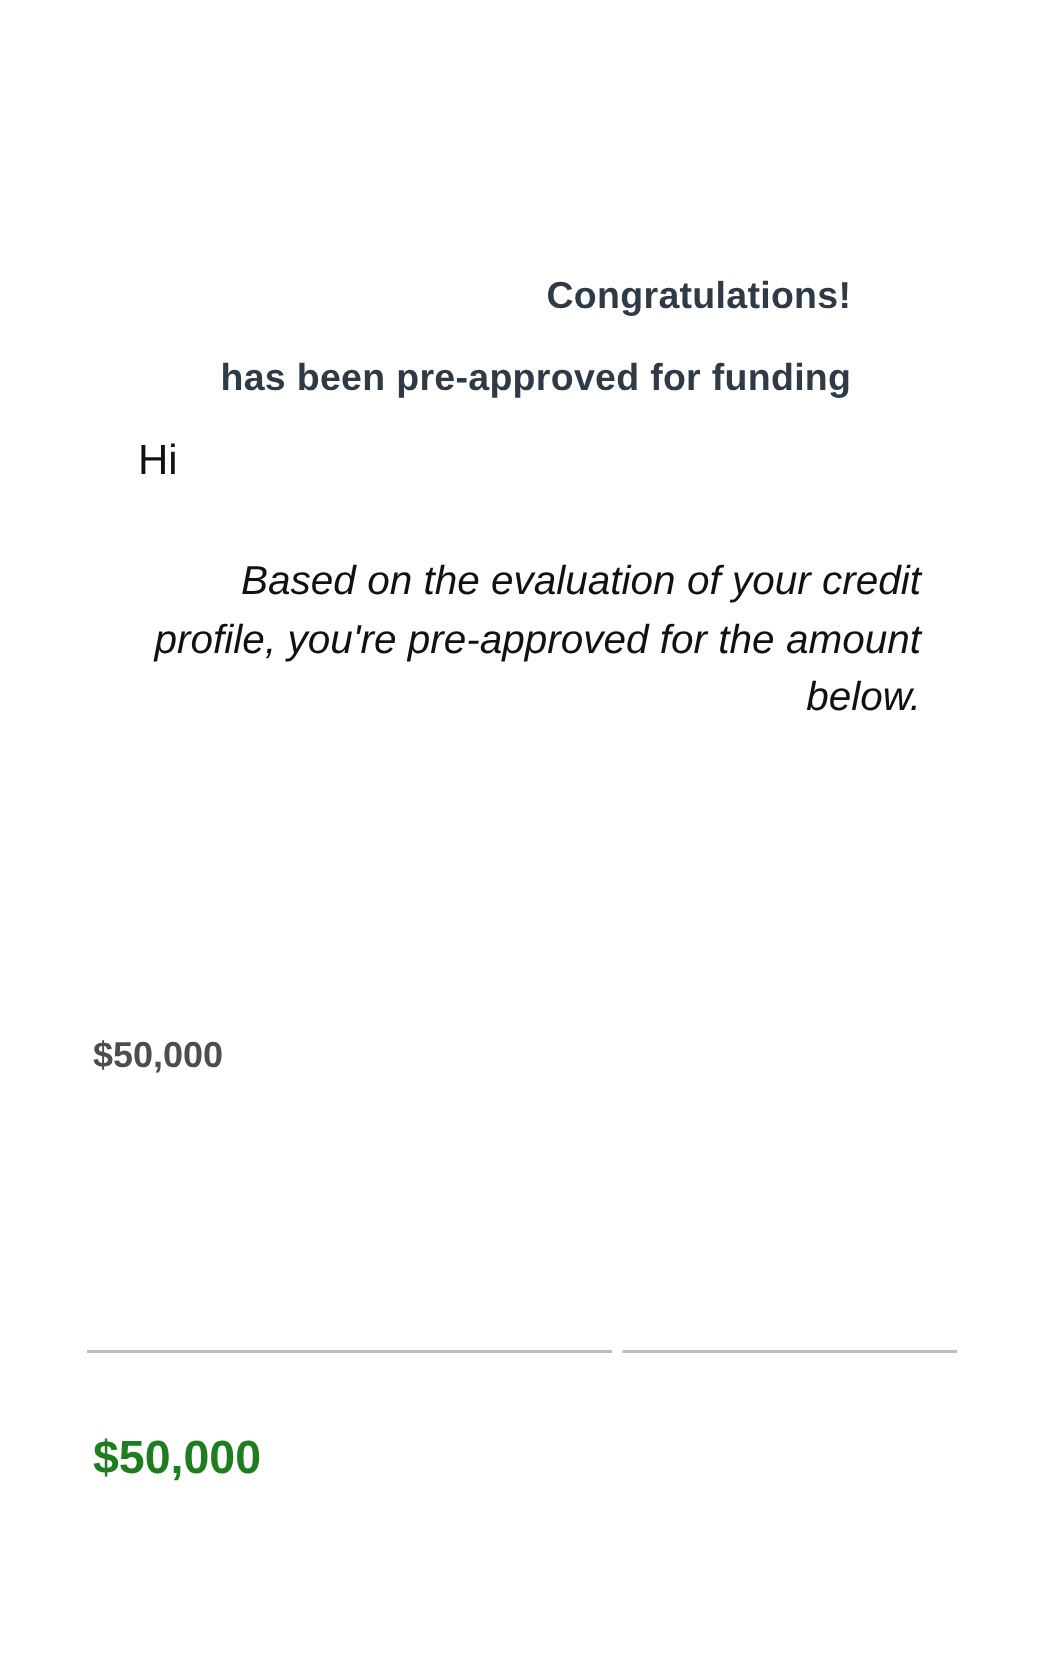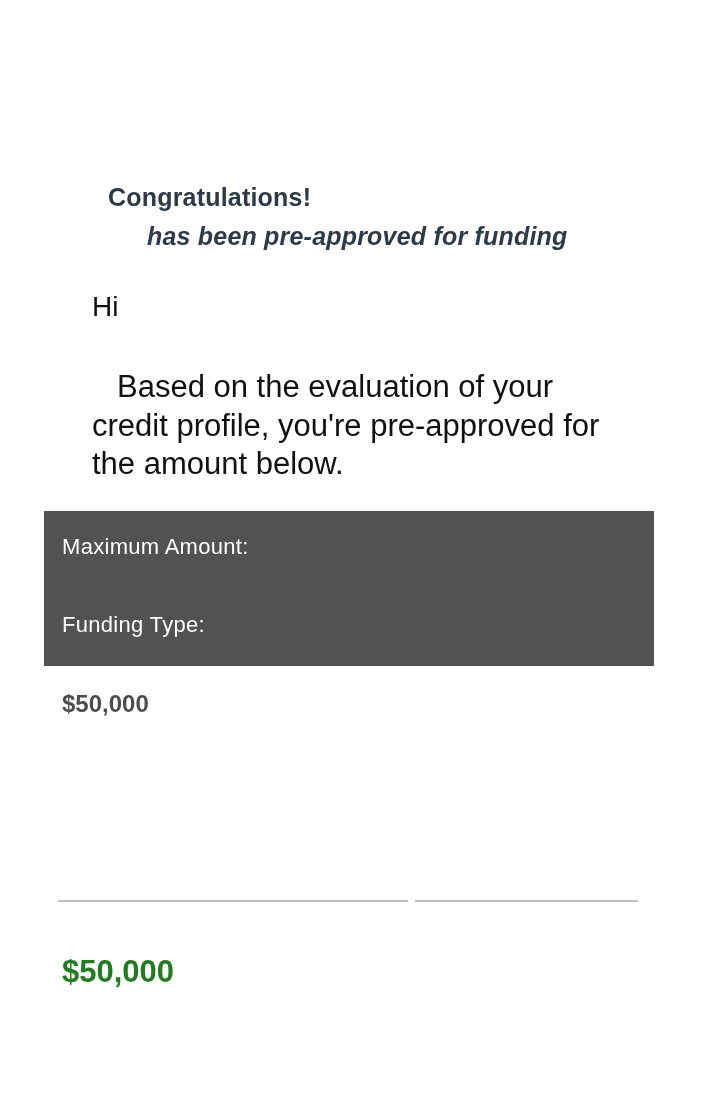--- a/index.html
+++ b/index.html
@@ -10,58 +10,59 @@
     width: 706px;
     height: 1120px;
     background: #ffffff;
     font-family: "Liberation Sans", sans-serif;
     position: relative;
     overflow: hidden;
   }
   .page {
     position: absolute;
     inset: 0;
+    text-align: right;
   }
   
   .heading {
     position: absolute;
     left: 108px;
     top: 185px;
     font-weight: bold;
     font-size: 25px;
     line-height: 25px;
     color: #2e3a45;
     letter-spacing: 0.2px;
   }
   .heading-line2 {
-    margin-top: 14px;
+    margin-top: 30px;
     margin-left: 39px;
-    font-style: italic;
   }
   
   .greeting {
     position: absolute;
     left: 92px;
     top: 295px;
     margin: 0;
     font-size: 28px;
     line-height: 24px;
     color: #111111;
   }
   
   .body-para {
     position: absolute;
     left: 92px;
     top: 368px;
     margin: 0;
     width: 522px;
-    font-size: 31px;
+    font-size: 27px;
     line-height: 38.5px;
     text-indent: 25px;
     color: #111111;
+    font-style: italic;
   }
   
   .info-box {
     position: absolute;
     left: 44px;
     top: 511px;
     width: 610px;
     height: 155px;
     background: #525252;
   }
@@ -112,24 +113,20 @@
 
   <div class="heading">
     <div class="heading-line1">Congratulations!</div>
     <div class="heading-line2">has been pre-approved for funding</div>
   </div>
 
   <p class="greeting">Hi</p>
 
   <p class="body-para">Based on the evaluation of your credit profile, you're pre-approved for the amount below.</p>
 
-  <div class="info-box">
-    <div class="box-label label1">Maximum Amount:</div>
-    <div class="box-label label2">Funding Type:</div>
-  </div>
 
   <div class="amount-muted">$50,000</div>
 
   <div class="divider">
     <span class="seg seg1"></span>
     <span class="seg seg2"></span>
   </div>
 
   <div class="amount-green">$50,000</div>
 

